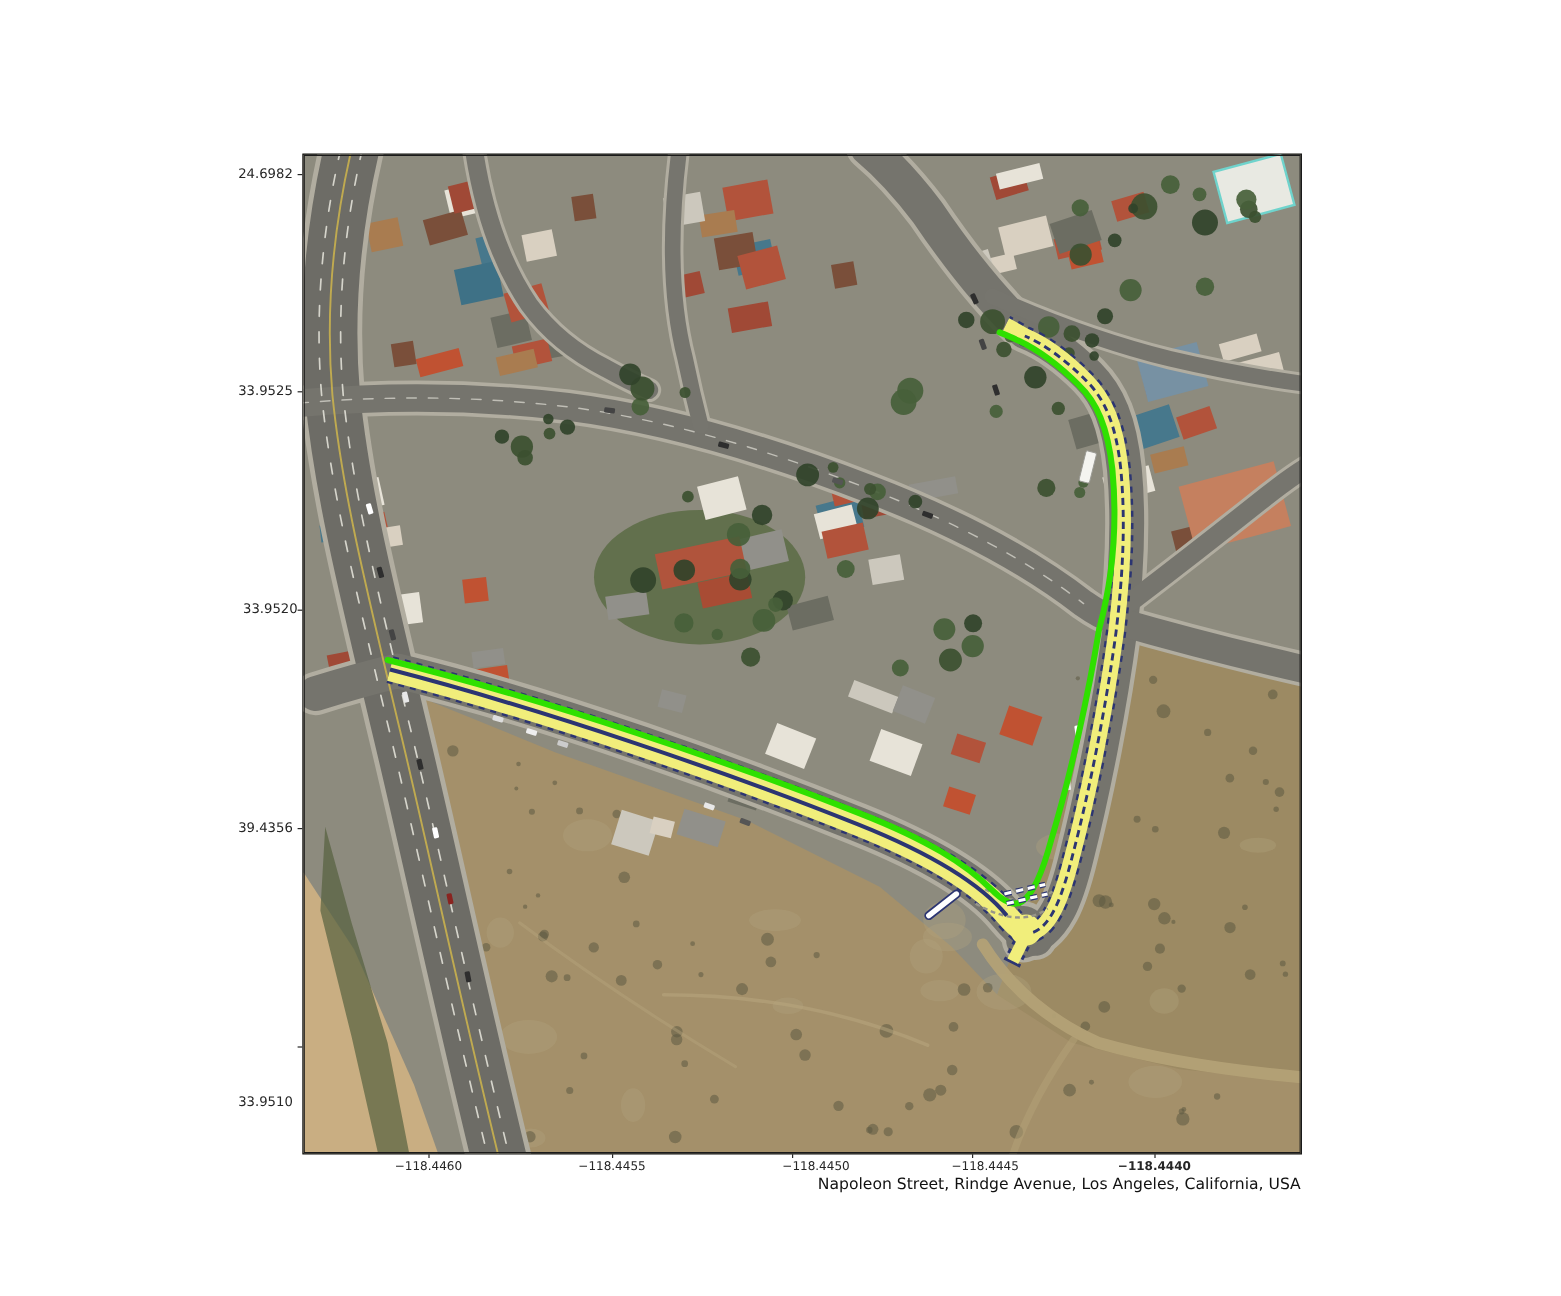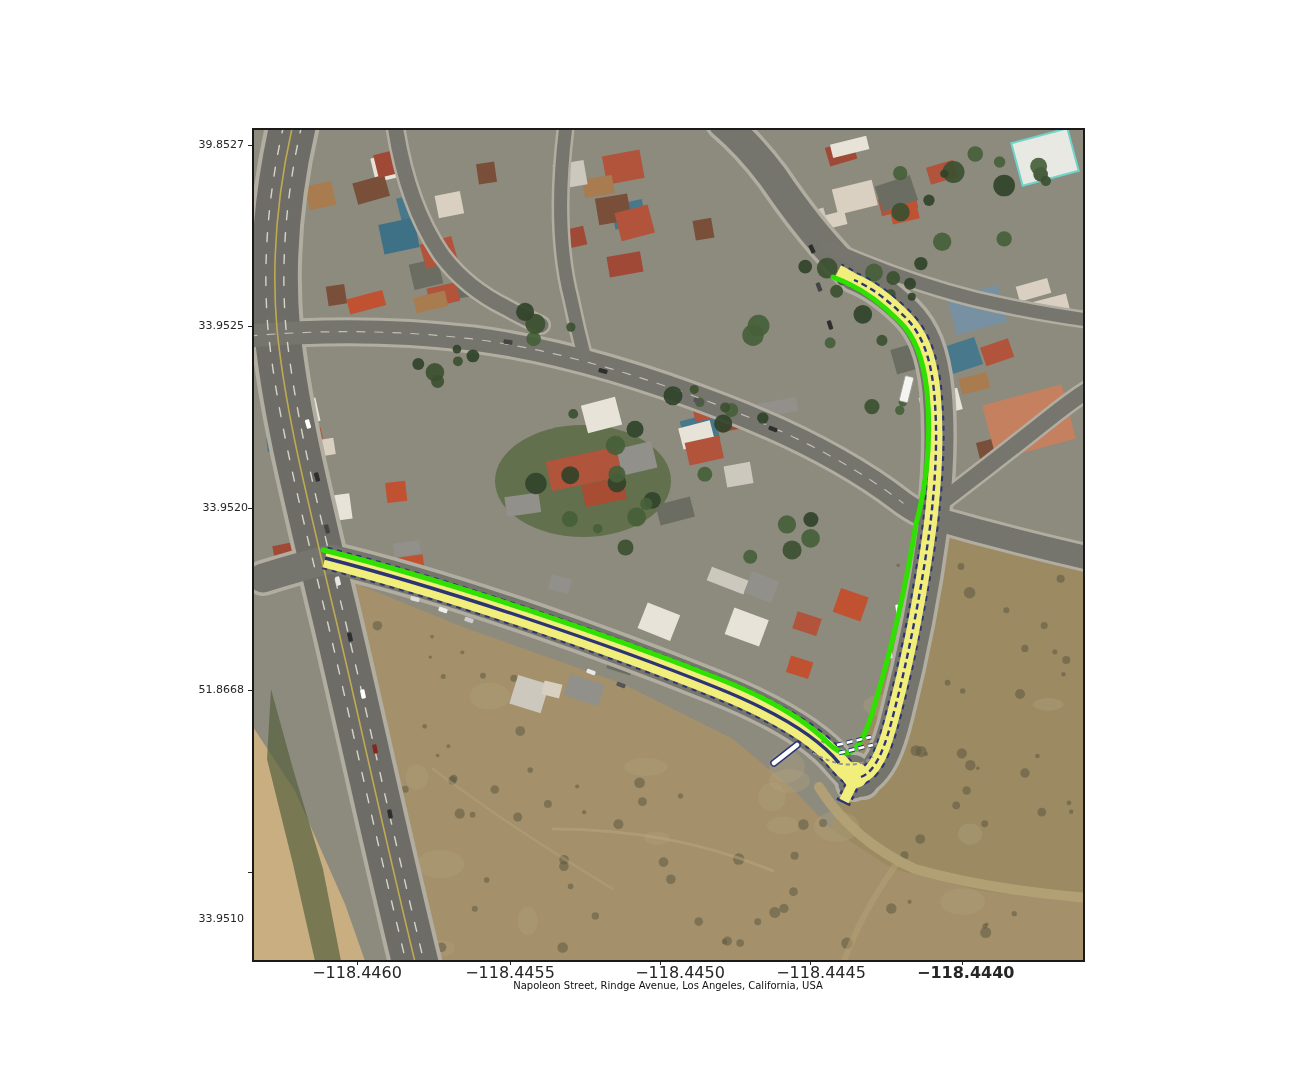--- a/index.html
+++ b/index.html
@@ -10,43 +10,43 @@
   .figure{position:absolute;inset:0;background:#ffffff;}
   .map-frame{
     position:absolute;left:252px;top:128px;width:831px;height:832px;
     border:1px solid #1a1a1a;box-sizing:content-box;background:#8d8b7e;
   }
   .map-frame svg{display:block;width:831px;height:832px;}
   .ytick-label{
     position:absolute;width:64px;text-align:right;font-size:11px;color:#262626;line-height:14px;
   }
   .xtick-label{
-    position:absolute;width:90px;text-align:center;font-size:16px;color:#262626;line-height:14px;
+    position:absolute;width:90px;text-align:center;font-size:10px;color:#262626;line-height:14px;
   }
   .ytick-mark{position:absolute;width:4px;height:1px;background:#262626;}
   .xtick-mark{position:absolute;width:1px;height:4px;background:#262626;}
   .caption{
-    position:absolute;left:252px;top:980px;width:832px;text-align:center;
-    font-size:10px;color:#111111;
+    position:absolute;left:252px;top:980px;width:832px;text-align:right;
+    font-size:13px;color:#111111;
   }
 </style>
 </head>
 <body>
 
 <div class="figure">
 
   <div class="ytick-mark" style="left:248px;top:145px;"></div>
   <div class="ytick-mark" style="left:248px;top:326px;"></div>
   <div class="ytick-mark" style="left:248px;top:508px;"></div>
   <div class="ytick-mark" style="left:248px;top:690px;"></div>
   <div class="ytick-mark" style="left:248px;top:872px;"></div>
-  <div class="ytick-label" style="left:180px;top:138px;">39.8527</div>
+  <div class="ytick-label" style="left:180px;top:138px;">24.6982</div>
   <div class="ytick-label" style="left:180px;top:319px;">33.9525</div>
   <div class="ytick-label" style="left:184px;top:501px;">33.9520</div>
-  <div class="ytick-label" style="left:180px;top:683px;">51.8668</div>
+  <div class="ytick-label" style="left:180px;top:683px;">39.4356</div>
   <div class="ytick-label" style="left:180px;top:912px;">33.9510</div>
 
   <div class="xtick-mark" style="left:357px;top:961px;"></div>
   <div class="xtick-mark" style="left:510px;top:961px;"></div>
   <div class="xtick-mark" style="left:660px;top:961px;"></div>
   <div class="xtick-mark" style="left:810px;top:961px;"></div>
   <div class="xtick-mark" style="left:962px;top:961px;"></div>
   <div class="xtick-label" style="left:312px;top:966px;">−118.4460</div>
   <div class="xtick-label" style="left:465px;top:966px;">−118.4455</div>
   <div class="xtick-label" style="left:635px;top:966px;">−118.4450</div>

